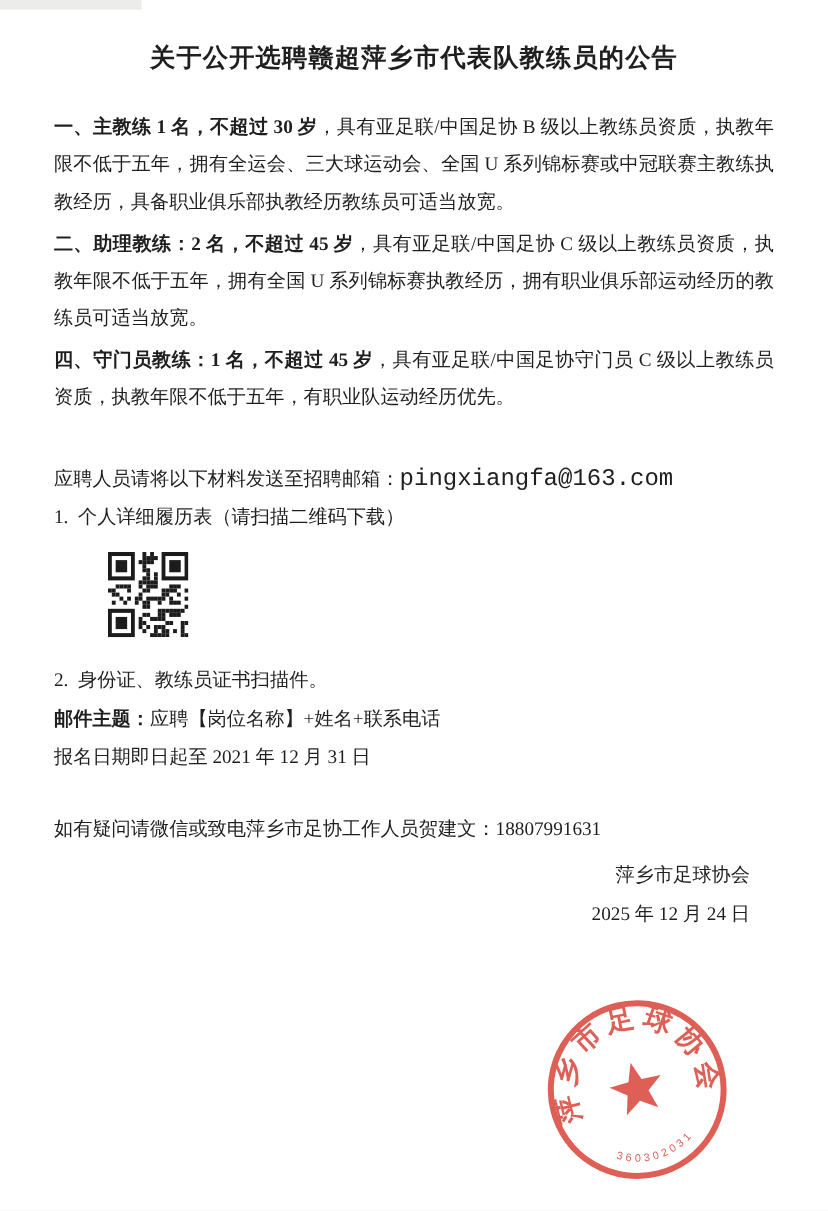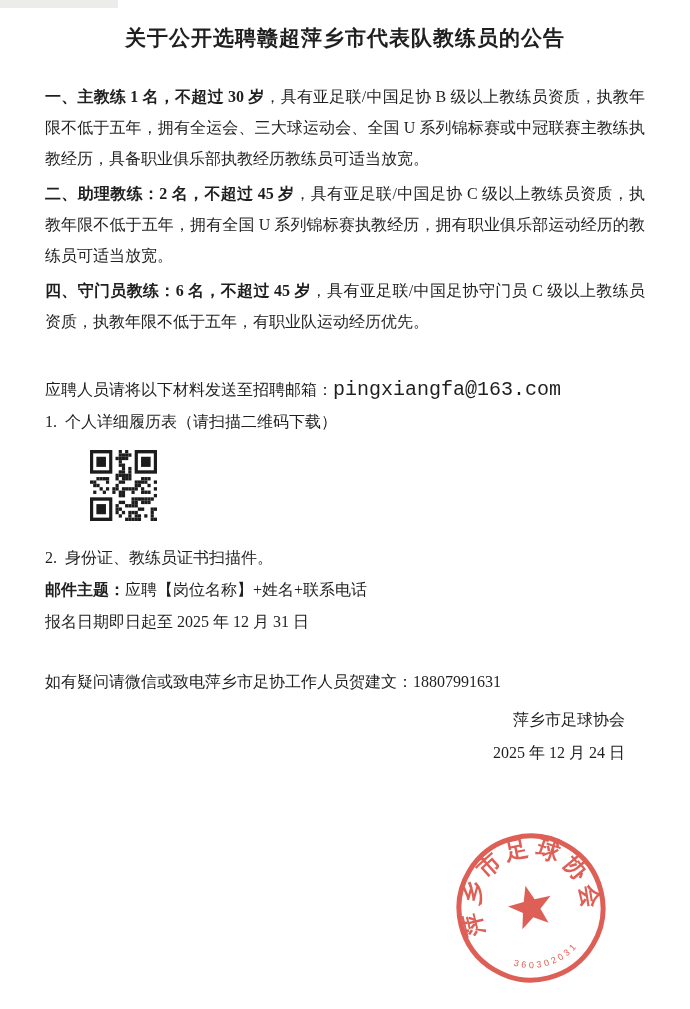--- a/index.html
+++ b/index.html
@@ -10,21 +10,21 @@
     background:#ffffff;
     box-sizing:border-box;
     padding:0 45px;
     overflow:hidden;
     color:#1f1f1f;
     font-family:"Liberation Serif","DejaVu Serif",serif;
     font-size:16px;
   }
   .scan-artifact { position:absolute; top:0; left:0; width:118px; height:8px; background:#ececea; }
   .doc-title {
-    margin:0; padding-top:24px;
+    margin:0; padding-top:34px;
     font-size:21px; font-weight:bold;
     text-align:center; letter-spacing:1px;
     white-space:pre-wrap;
   }
   .intro {
     margin:30px 0 0 0;
     line-height:33px;
     text-indent:2em;
     font-weight:bold;
     text-align:justify;
@@ -58,21 +58,21 @@
 
 <div class="page">
   <div class="scan-artifact"></div>
 
   <h1 class="doc-title">关于公开选聘赣超萍乡市代表队教练员的公告</h1>
 
 
   <div class="positions">
     <p class="position"><b>一、主教练 1 名，不超过 30 岁</b><span>，具有亚足联/中国足协 B 级以上教练员资质，执教年限不低于五年，拥有全运会、三大球运动会、全国 U 系列锦标赛或中冠联赛主教练执教经历，具备职业俱乐部执教经历教练员可适当放宽。</span></p>
     <p class="position"><b>二、助理教练：2 名，不超过 45 岁</b><span>，具有亚足联/中国足协 C 级以上教练员资质，执教年限不低于五年，拥有全国 U 系列锦标赛执教经历，拥有职业俱乐部运动经历的教练员可适当放宽。</span></p>
-    <p class="position"><b>四、守门员教练：6 名，不超过 45 岁</b><span>，具有亚足联/中国足协守门员 C 级以上教练员资质，执教年限不低于五年，有职业队运动经历优先。</span></p>
+    <p class="position"><b>四、守门员教练：1 名，不超过 45 岁</b><span>，具有亚足联/中国足协守门员 C 级以上教练员资质，执教年限不低于五年，有职业队运动经历优先。</span></p>
   </div>
 
   <p class="line materials-line"><span>应聘人员请将以下材料发送至招聘邮箱：</span><span class="email">pingxiangfa@163.com</span></p>
 
   <p class="line">1.  个人详细履历表（请扫描二维码下载）</p>
 
   <div class="qr-wrap"><svg width="67" height="71" viewBox="0 0 84 84" preserveAspectRatio="none" fill="#1c1c1c" xmlns="http://www.w3.org/2000/svg">
         <rect x="36" y="0" width="4" height="4"></rect>
         <rect x="44" y="0" width="4" height="4"></rect>
         <rect x="36" y="4" width="4" height="4"></rect>
@@ -198,21 +198,21 @@
         <rect x="64" y="8" width="12" height="12"></rect>
         <rect x="0" y="56" width="28" height="28"></rect>
         <rect fill="#fff" x="4" y="60" width="20" height="20"></rect>
         <rect x="8" y="64" width="12" height="12"></rect>
       </svg></div>
 
   <p class="line item2-line">2.  身份证、教练员证书扫描件。</p>
 
   <p class="line subject-line"><b>邮件主题：</b><span>应聘【岗位名称】+姓名+联系电话</span></p>
 
-  <p class="line">报名日期即日起至 2025 年 12 月 31 日</p>
+  <p class="line">报名日期即日起至 2021 年 12 月 31 日</p>
 
   <p class="line contact-line">如有疑问请微信或致电萍乡市足协工作人员贺建文：18807991631</p>
 
   <div class="sign-block">
     <p class="line sign-name">萍乡市足球协会</p>
     <p class="line sign-date">2025 年 12 月 24 日</p>
   </div>
 
   <svg class="seal" width="176" height="176" viewBox="0 0 176 176" xmlns="http://www.w3.org/2000/svg">
     <g transform="rotate(-14 88 88)">

